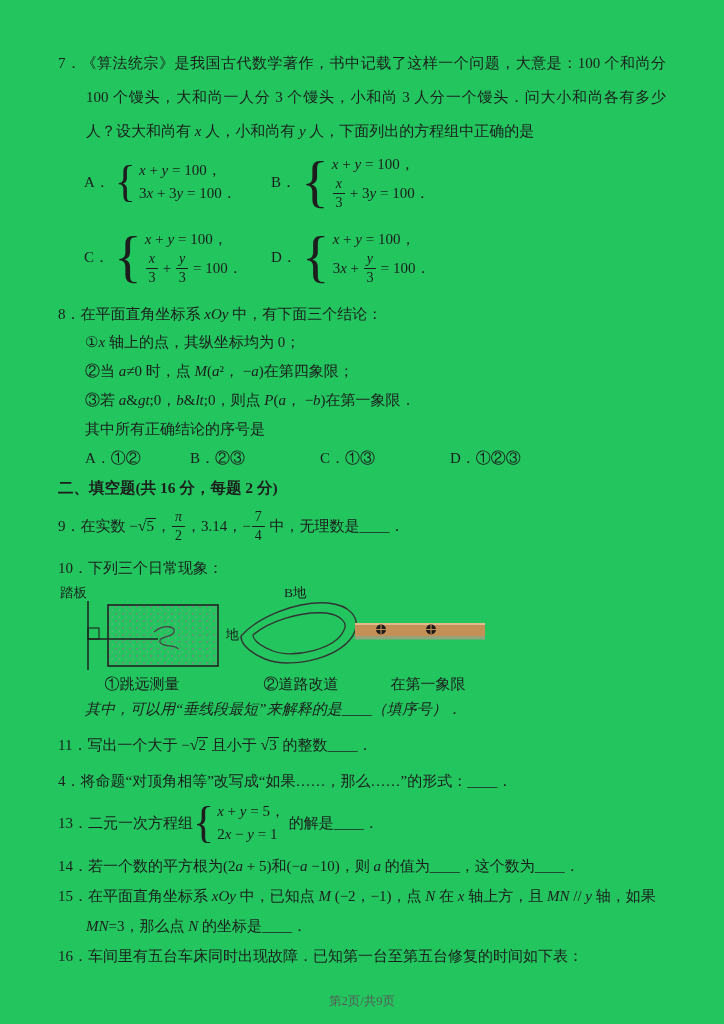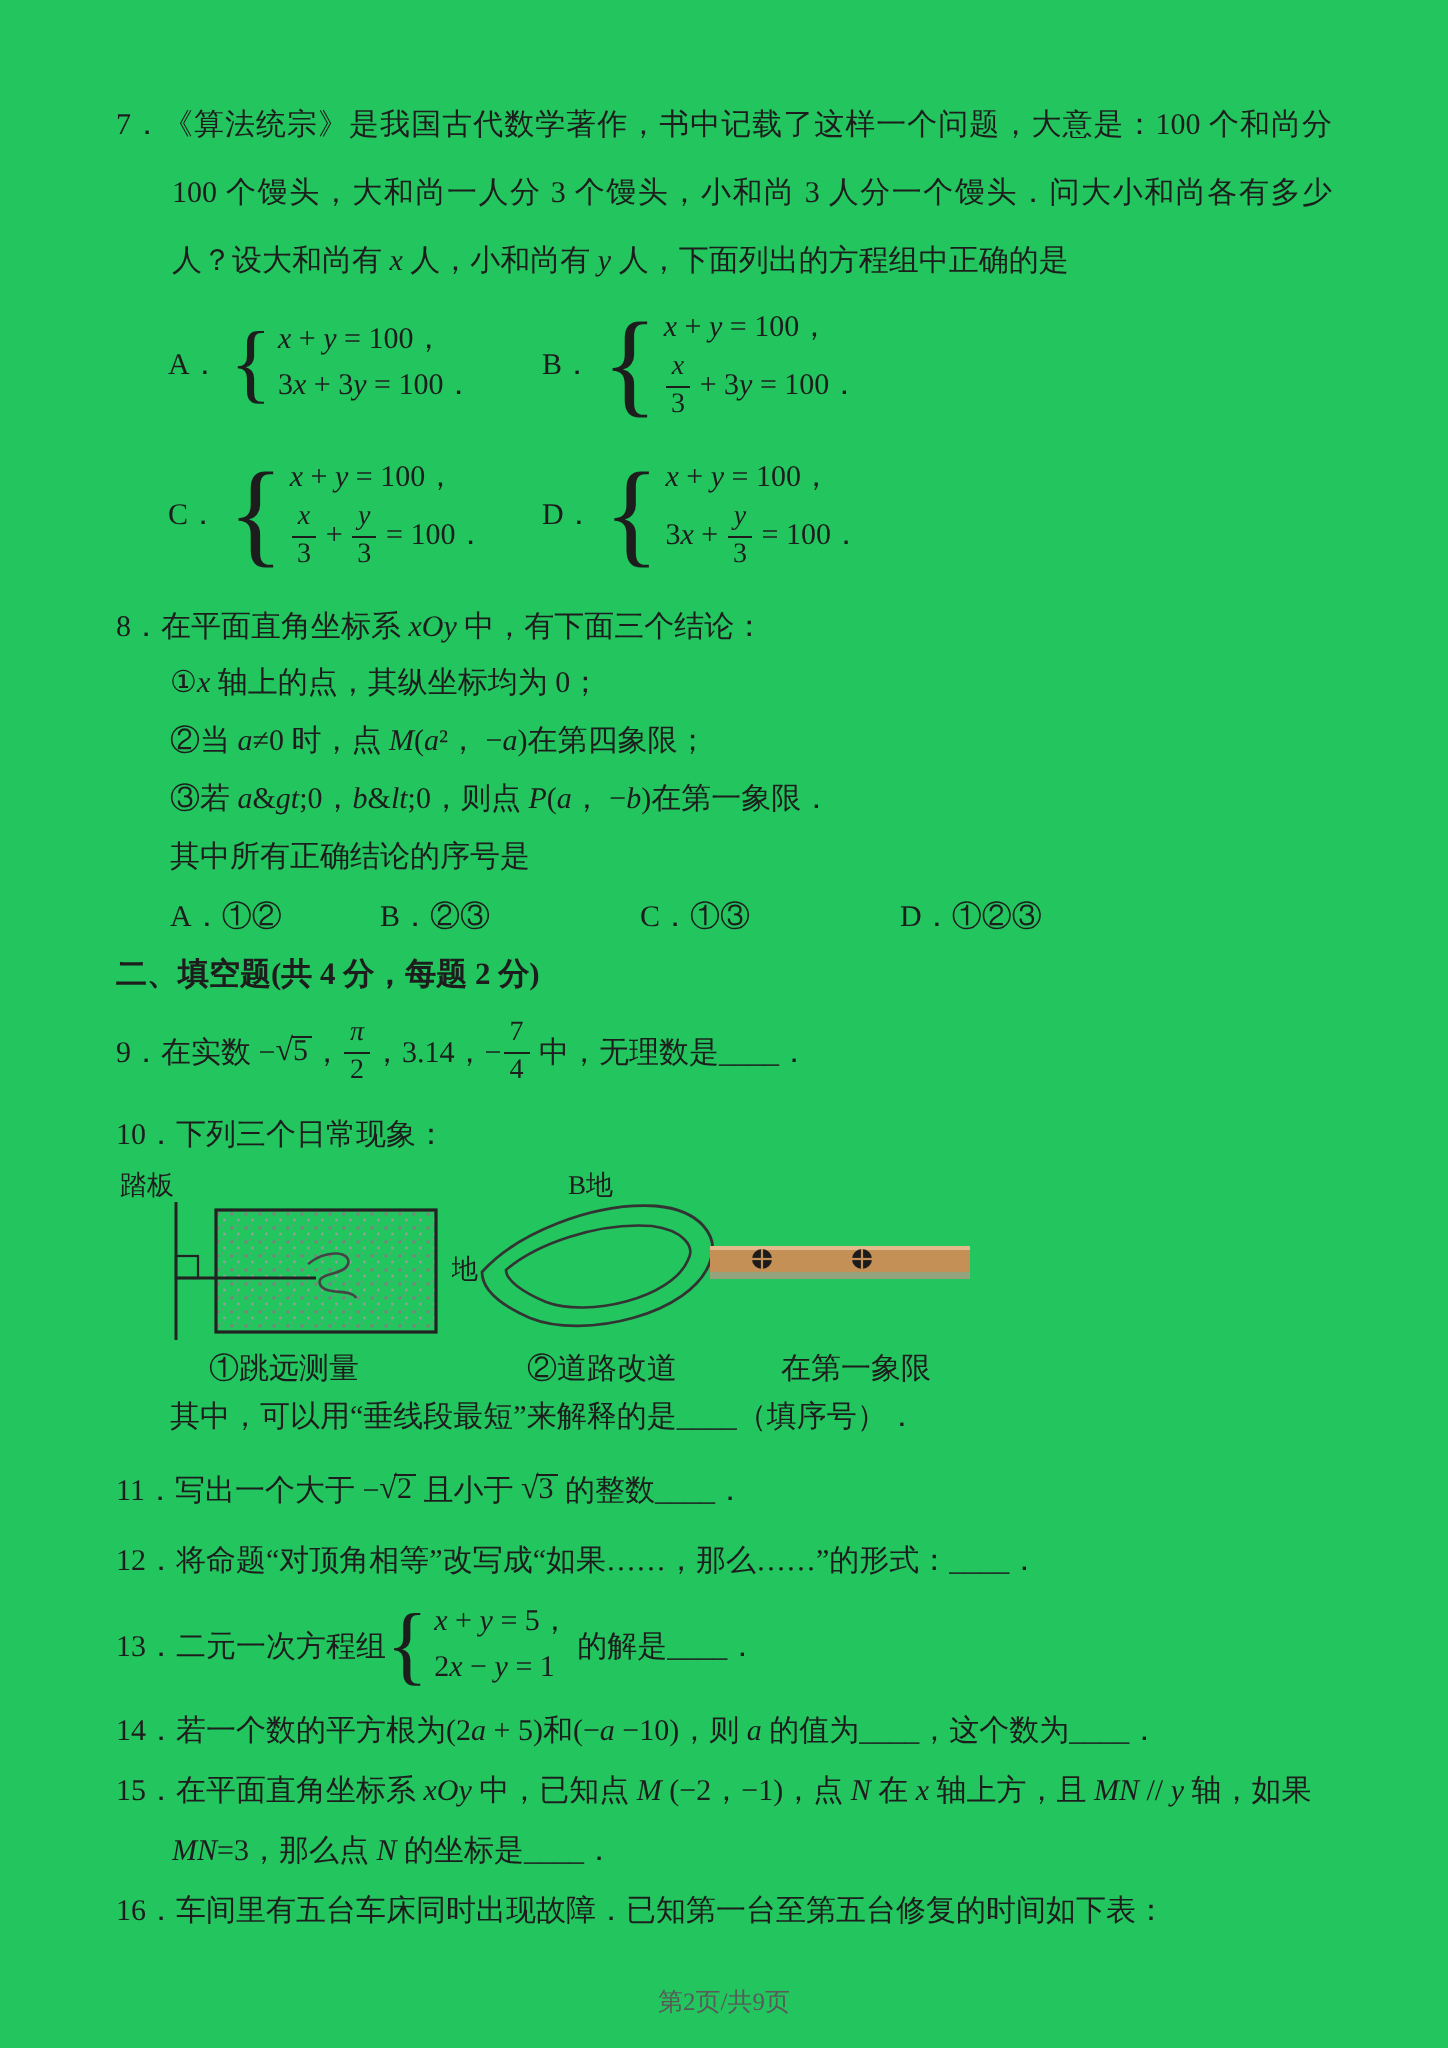--- a/index.html
+++ b/index.html
@@ -50,21 +50,21 @@
   .sqrt::before{content:"√";font-size:16px;line-height:15px;}
   .sqrt .arg{border-top:1.3px solid #1d1d1d;line-height:15px;padding:0 2px 0 1px;margin-left:-1px;}
   
   .q10i{line-height:28px;margin-top:5px;}
   .figs{position:relative;height:106px;margin-top:2px;}
   .fig{position:absolute;top:0;text-align:center;}
   .fig1{left:0;width:168px;}
   .fig2{left:168px;width:150px;}
   .fig3{left:295px;width:150px;}
   .cap{font-size:15px;line-height:16px;}
-  .concl{margin:4px 0 0 27px;line-height:30px;}
+  .concl{margin:4px 0 0 27px;line-height:30px;font-style:italic;}
   
   .q11{height:30px;margin-top:6px;}
   .q12{line-height:28px;margin-top:7px;}
   .q13{height:50px;margin-top:3px;}
   .q14{line-height:30px;margin-top:3px;}
   .q15{line-height:30px;}
   .q16{line-height:30px;}
   .footer{position:absolute;left:0;right:0;bottom:14px;text-align:center;font-size:12.5px;color:#595959;}
   svg text{font-family:"Liberation Serif","DejaVu Serif",serif;}
 </style>
@@ -134,21 +134,21 @@
   <p class="ind">②当 <i>a</i>≠0 时，点 <i>M</i>(<i>a</i>²， −<i>a</i>)在第四象限；</p>
   <p class="ind">③若 <i>a</i>&amp;<i>gt</i>;0，<i>b</i>&amp;<i>lt</i>;0，则点 <i>P</i>(<i>a</i>， −<i>b</i>)在第一象限．</p>
   <p class="ind">其中所有正确结论的序号是</p>
   <div class="q8opts">
     <span>A．①②</span>
     <span>B．②③</span>
     <span>C．①③</span>
     <span>D．①②③</span>
   </div>
 
-  <h3 class="sect">二、填空题(共 4 分，每题 2 分)</h3>
+  <h3 class="sect">二、填空题(共 16 分，每题 2 分)</h3>
 
   <div class="qflex q9">
     <span>9．在实数 −</span><span class="sqrt"><span class="arg">5</span></span><span>，</span><span class="frac"><span class="fn"><i>π</i></span><span class="fd">2</span></span><span>，3.14，−</span><span class="frac"><span class="fn">7</span><span class="fd">4</span></span><span> 中，无理数是____．</span>
   </div>
 
   <p class="q10i hang">10．下列三个日常现象：</p>
 
   <div class="figs">
     <div class="fig fig1">
       <svg width="168" height="88" viewBox="0 0 168 88">
@@ -194,21 +194,21 @@
       <div class="cap">在第一象限</div>
     </div>
   </div>
 
   <p class="concl">其中，可以用“垂线段最短”来解释的是____（填序号）．</p>
 
   <div class="qflex q11">
     <span>11．写出一个大于 −</span><span class="sqrt"><span class="arg">2</span></span><span> 且小于 </span><span class="sqrt"><span class="arg">3</span></span><span> 的整数____．</span>
   </div>
 
-  <p class="q12 hang">12．将命题“对顶角相等”改写成“如果……，那么……”的形式：____．</p>
+  <p class="q12 hang">4．将命题“对顶角相等”改写成“如果……，那么……”的形式：____．</p>
 
   <div class="qflex q13">
     <span>13．二元一次方程组</span>
     <span class="sys s2">
       <span class="rows">
         <span class="eq"><i>x</i> + <i>y</i> = 5，</span>
         <span class="eq">2<i>x</i> − <i>y</i> = 1</span>
       </span>
     </span>
     <span> 的解是____．</span>

